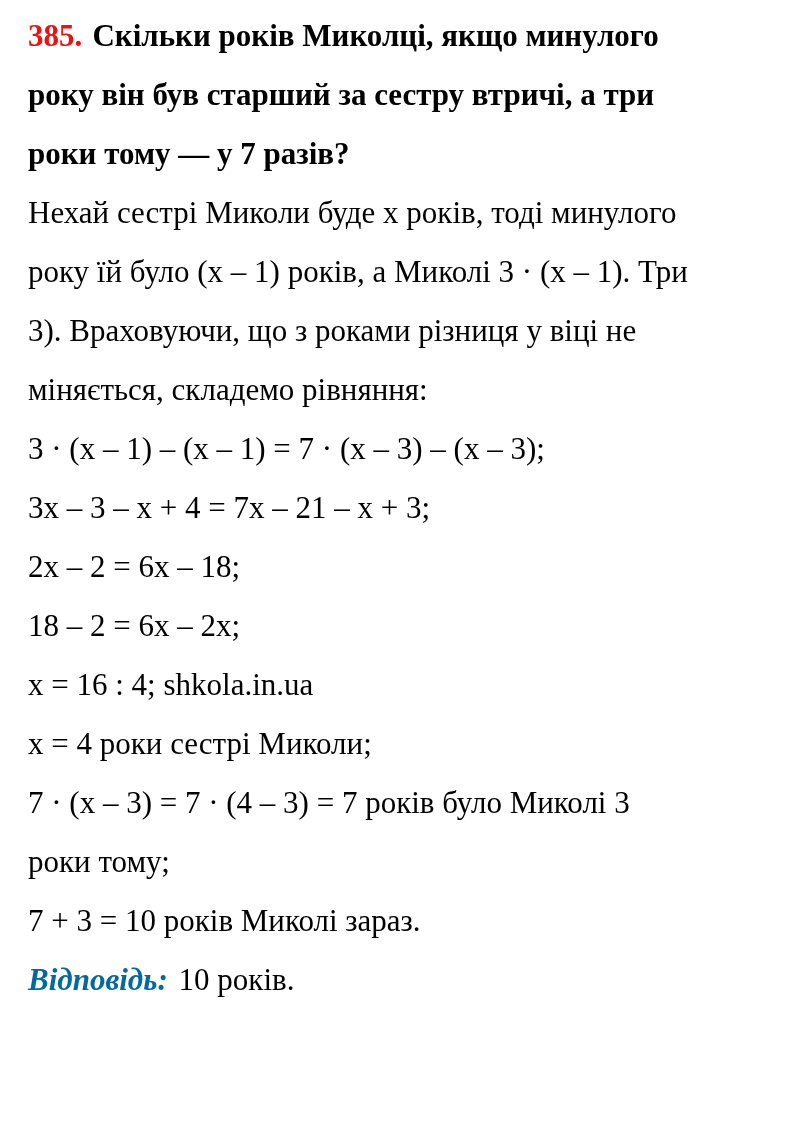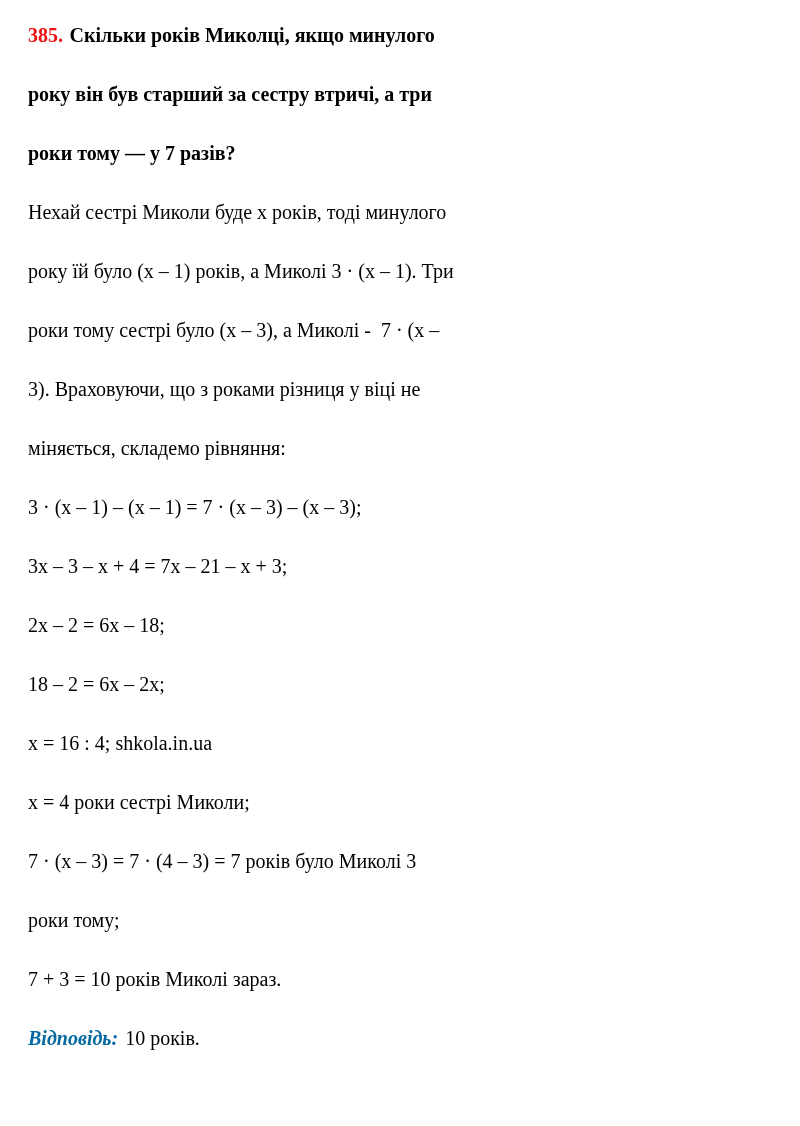--- a/index.html
+++ b/index.html
@@ -8,21 +8,21 @@
     background: #ffffff;
   }
   .page {
     position: relative;
     width: 800px;
     height: 1126px;
     background: #ffffff;
     box-sizing: border-box;
     padding: 6px 18px 16px 28px;
     font-family: "Liberation Serif", "DejaVu Serif", serif;
-    font-size: 20px;
+    font-size: 31px;
     color: #000000;
     overflow: hidden;
   }
   .line {
     line-height: 59px;
     height: 59px;
     white-space: pre;
   }
   .bold {
     font-weight: bold;
@@ -43,21 +43,20 @@
 <body>
 
 <div class="page">
 
   <div class="line bold"><span class="problem-number">385.</span><span>Скільки років Миколці, якщо минулого</span></div>
   <div class="line bold">року він був старший за сестру втричі, а три</div>
   <div class="line bold">роки тому — у 7 разів?</div>
 
   <div class="line">Нехай сестрі Миколи буде x років, тоді минулого</div>
   <div class="line">року їй було (x – 1) років, а Миколі 3 · (x – 1). Три</div>
-  <div class="line">роки тому сестрі було (x – 3), а Миколі -  7 · (x –</div>
   <div class="line">3). Враховуючи, що з роками різниця у віці не</div>
   <div class="line">міняється, складемо рівняння:</div>
   <div class="line">3 · (x – 1) – (x – 1) = 7 · (x – 3) – (x – 3);</div>
   <div class="line">3x – 3 – x + 4 = 7x – 21 – x + 3;</div>
   <div class="line">2x – 2 = 6x – 18;</div>
   <div class="line">18 – 2 = 6x – 2x;</div>
   <div class="line">x = 16 : 4; shkola.in.ua</div>
   <div class="line">x = 4 роки сестрі Миколи;</div>
   <div class="line">7 · (x – 3) = 7 · (4 – 3) = 7 років було Миколі 3</div>
   <div class="line">роки тому;</div>

